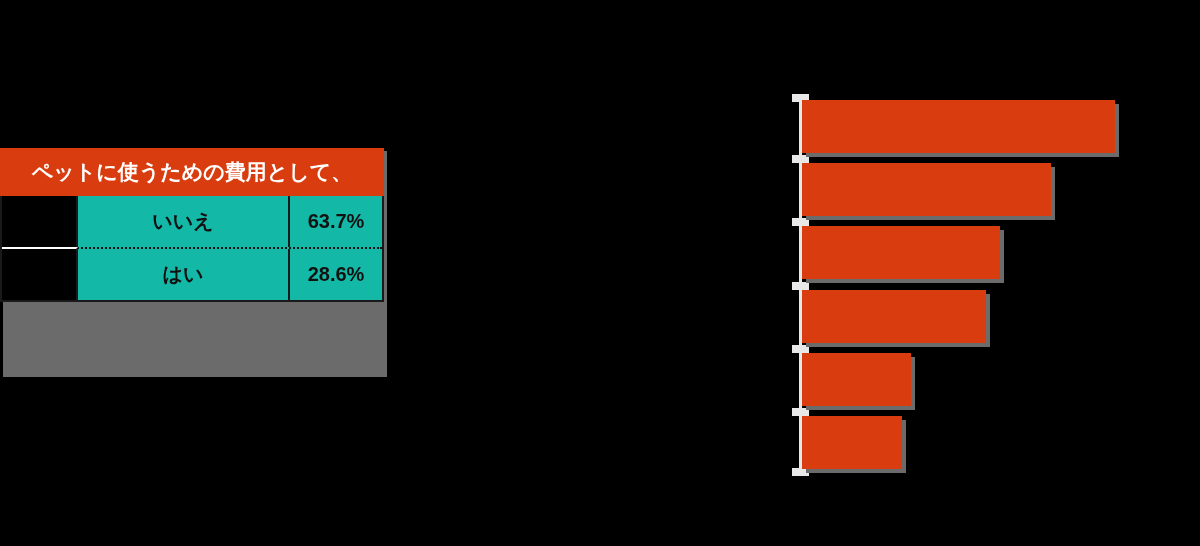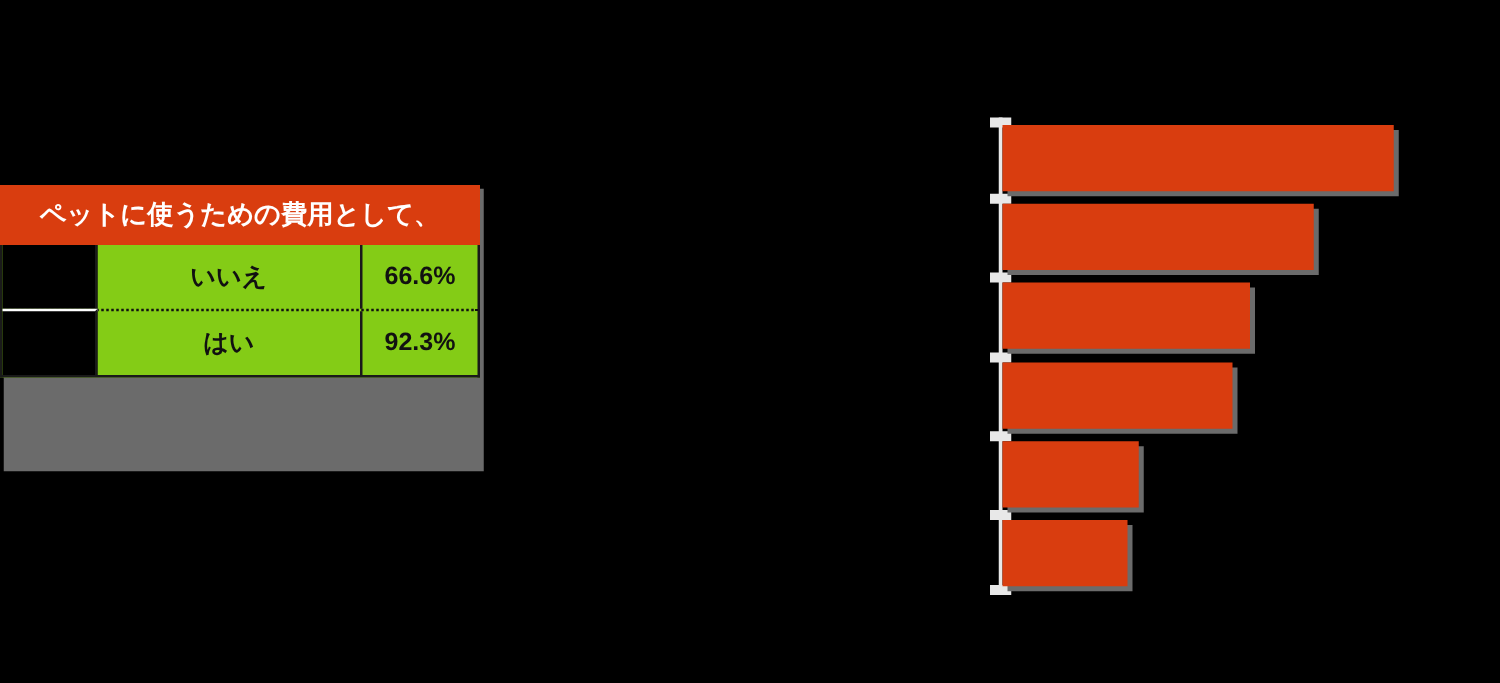--- a/index.html
+++ b/index.html
@@ -41,21 +41,21 @@
     font-size: 21px;
     line-height: 29px;
     text-align: center;
     padding: 9px 6px 10px 6px;
     letter-spacing: 0px;
   }
   .table-body {
     position: relative;
     width: 384px;
     box-sizing: border-box;
-    background: #84cc16;
+    background: #14b8a6;
     border: 2px solid #1a1a1a;
     border-top: none;
   }
   .t-row {
     display: flex;
     align-items: stretch;
     height: 51px;
   }
   .t-row + .t-row {
     border-top: 2px dotted #111111;
@@ -158,27 +158,27 @@
 
     <div class="table-header">
       <div>ペットに使うための費用として、</div>
     </div>
 
     <div class="table-body">
 
       <div class="t-row">
         <div class="t-swatch"></div>
         <div class="t-label">いいえ</div>
-        <div class="t-value">66.6%</div>
+        <div class="t-value">63.7%</div>
       </div>
 
       <div class="t-row">
         <div class="t-swatch"></div>
         <div class="t-label">はい</div>
-        <div class="t-value">92.3%</div>
+        <div class="t-value">28.6%</div>
       </div>
 
 
     </div>
   </div>
 
   <div class="chart-area">
     <div class="axis-line" style="background: rgb(232, 232, 232);"></div>
 
     <div class="axis-tick" style="top: 0px; background: rgb(232, 232, 232);"></div>

